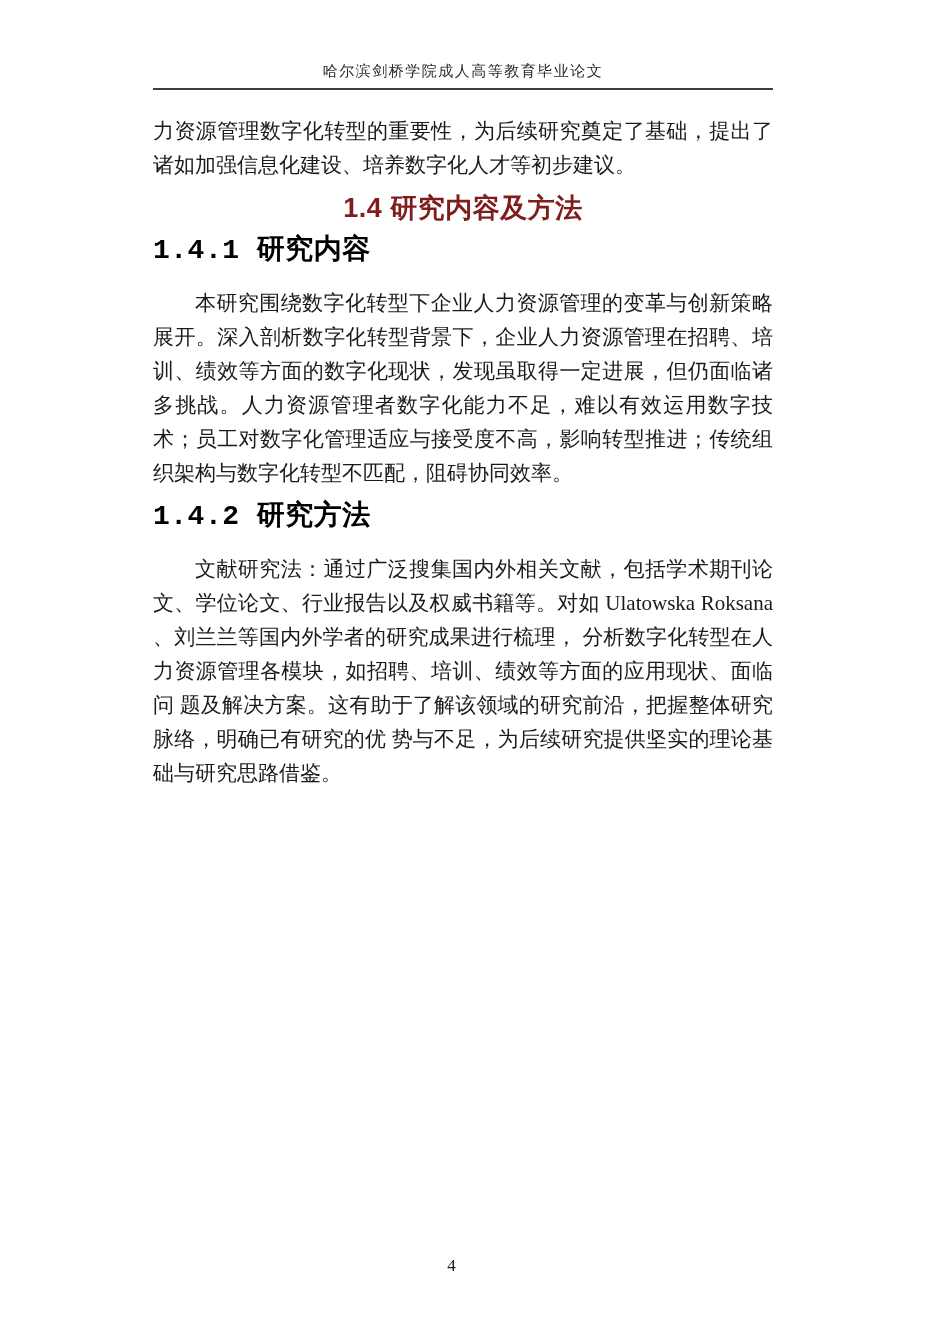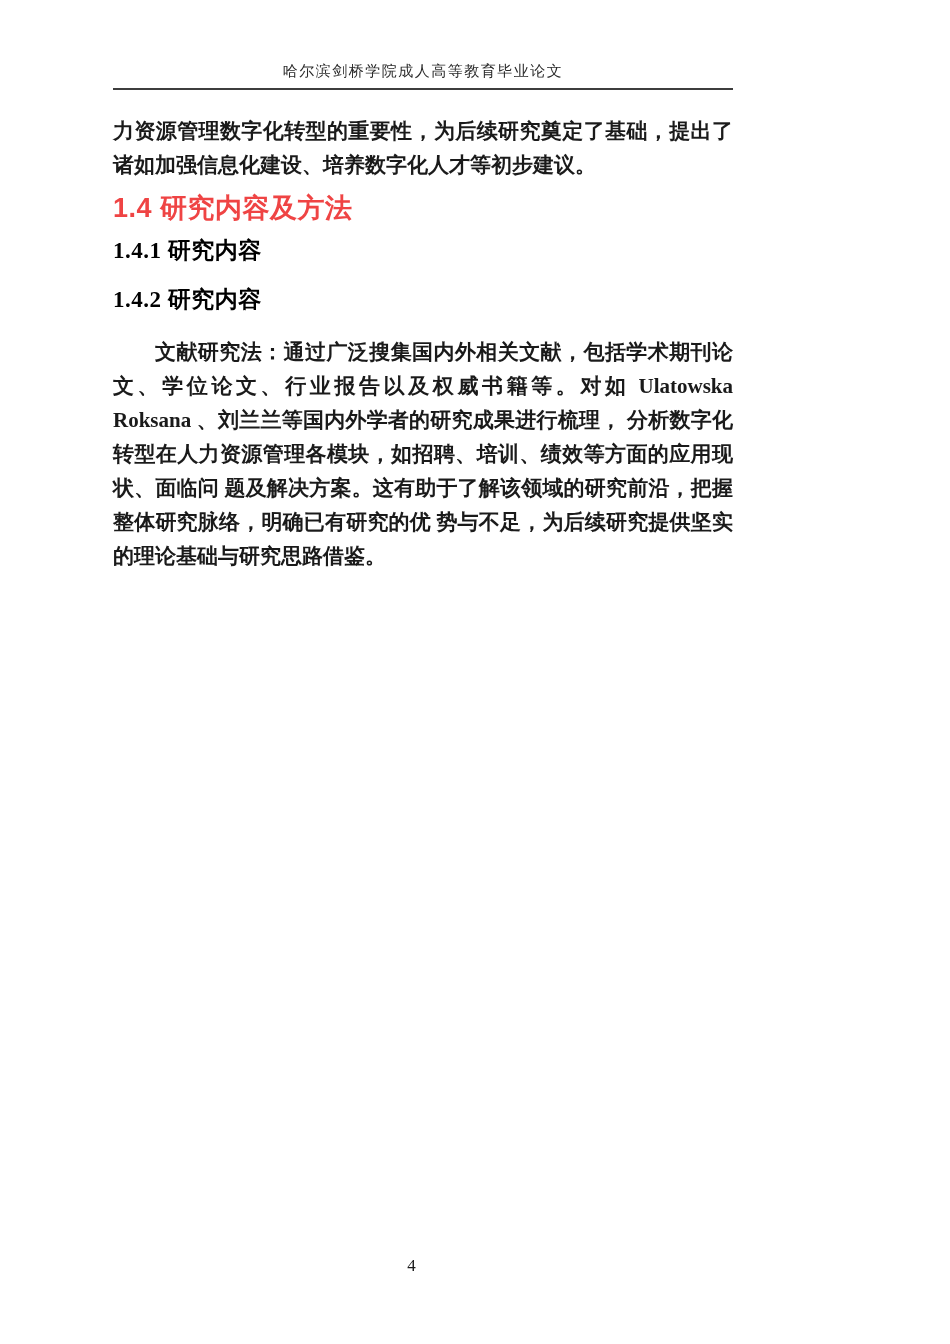--- a/index.html
+++ b/index.html
@@ -9,20 +9,21 @@
   }
   .page {
     position: relative;
     width: 823px;
     height: 1344px;
     background: #ffffff;
     font-family: "Liberation Serif", "DejaVu Serif", serif;
     color: #1a1a1a;
     overflow: hidden;
     box-sizing: border-box;
+    margin-left: 40px;
   }
   .header {
     margin: 0 90px 0 113px;
     padding-top: 62px;
   }
   .header-text {
     text-align: center;
     font-size: 15px;
     letter-spacing: 1.5px;
     color: #2a2a2a;
@@ -31,39 +32,38 @@
   }
   .main {
     margin: 0 90px 0 113px;
     padding-top: 24px;
     font-size: 21px;
     line-height: 34px;
     text-align: justify;
   }
   .body-para {
     margin: 0;
-    font-weight: bold;
   }
   .indent {
     text-indent: 2em;
   }
   h2.sec {
     font-family: "Liberation Sans", "DejaVu Sans", sans-serif;
     font-size: 27px;
     font-weight: bold;
-    color: #ef4444;
+    color: #7f1d1d;
     margin: 10px 0 10px 0;
     line-height: 32px;
     letter-spacing: 0.5px;
-    text-align: left;
+    text-align: center;
     text-indent: 0;
   }
   h3.subsec {
-    font-family: Liberation Serif, serif;
-    font-size: 23px;
+    font-family: Liberation Mono, monospace;
+    font-size: 28px;
     font-weight: bold;
     color: #000000;
     margin: 13px 0 21px 0;
     line-height: 28px;
     letter-spacing: 0.5px;
     text-align: left;
     text-indent: 0;
   }
   .footer {
     position: absolute;
@@ -86,23 +86,24 @@
 
   <div class="main">
 
     <p class="body-para">力资源管理数字化转型的重要性，为后续研究奠定了基础，提出了诸如加强信息化建设、培养数字化人才等初步建议。</p>
 
 
     <h2 class="sec">1.4 研究内容及方法</h2>
 
     <h3 class="subsec">1.4.1 研究内容</h3>
 
+    <p class="body-para indent">本研究围绕数字化转型下企业人力资源管理的变革与创新策略展开。深入剖析数字化转型背景下，企业人力资源管理在招聘、培训、绩效等方面的数字化现状，发现虽取得一定进展，但仍面临诸多挑战。人力资源管理者数字化能力不足，难以有效运用数字技术；员工对数字化管理适应与接受度不高，影响转型推进；传统组织架构与数字化转型不匹配，阻碍协同效率。</p>
 
 
-    <h3 class="subsec">1.4.2 研究内容</h3>
+    <h3 class="subsec">1.4.2 研究方法</h3>
 
     <p class="body-para indent">文献研究法：通过广泛搜集国内外相关文献，包括学术期刊论文、学位论文、行业报告以及权威书籍等。对如 Ulatowska Roksana 、刘兰兰等国内外学者的研究成果进行梳理， 分析数字化转型在人力资源管理各模块，如招聘、培训、绩效等方面的应用现状、面临问 题及解决方案。这有助于了解该领域的研究前沿，把握整体研究脉络，明确已有研究的优 势与不足，为后续研究提供坚实的理论基础与研究思路借鉴。</p>
 
 
   </div>
 
   <div class="footer">
     <span>4</span>
   </div>
 

